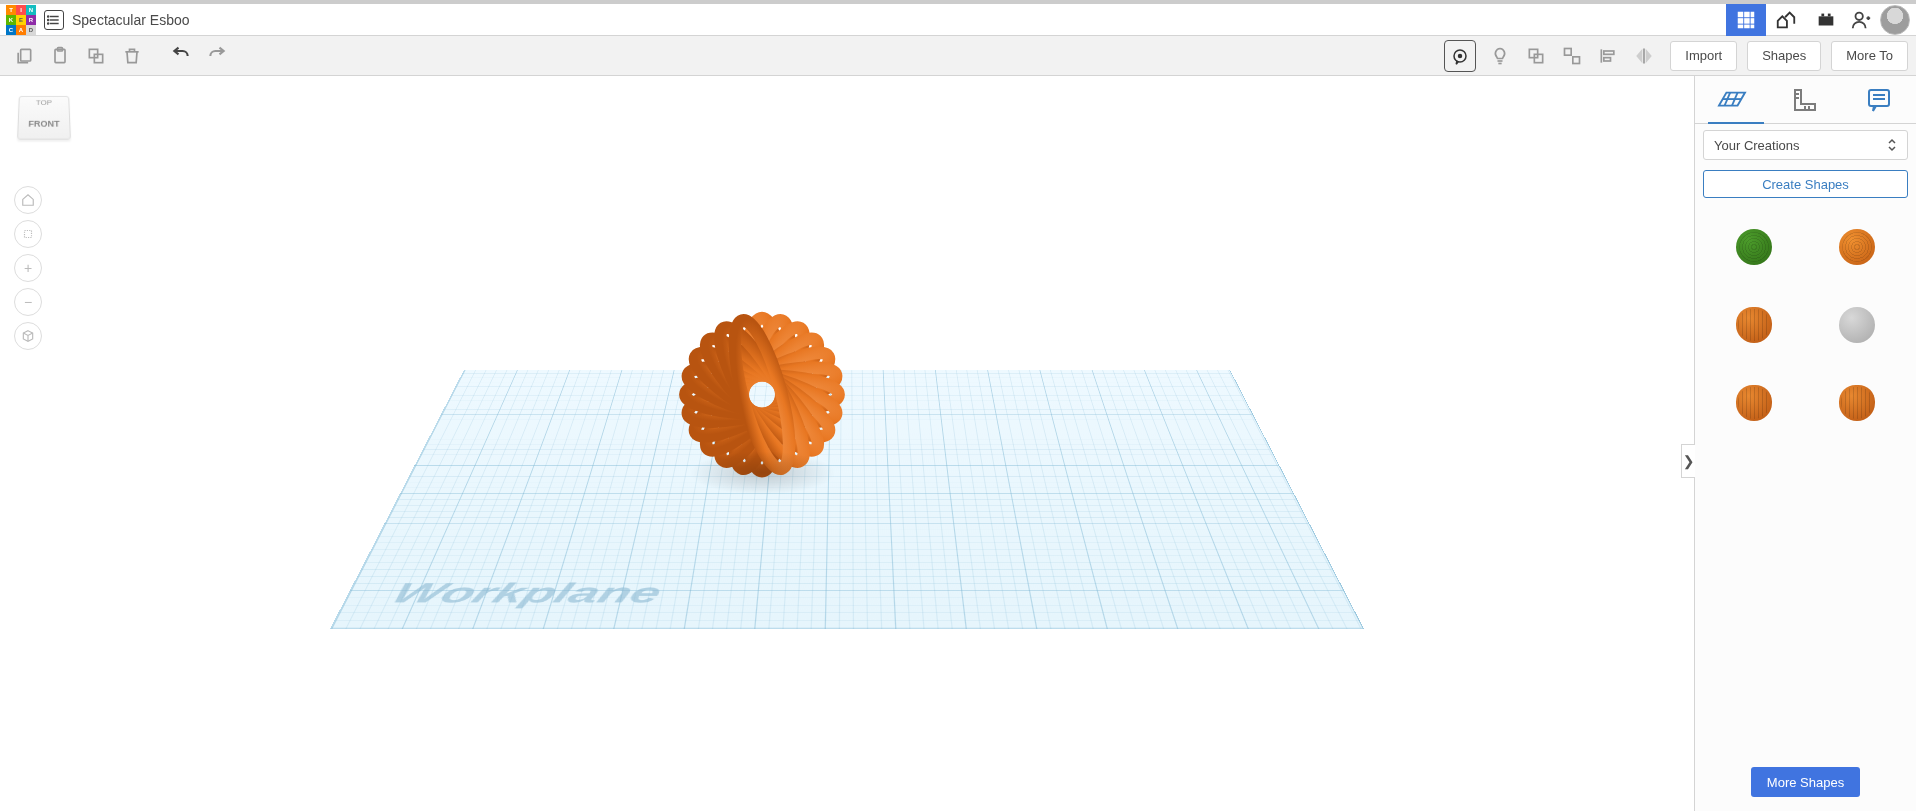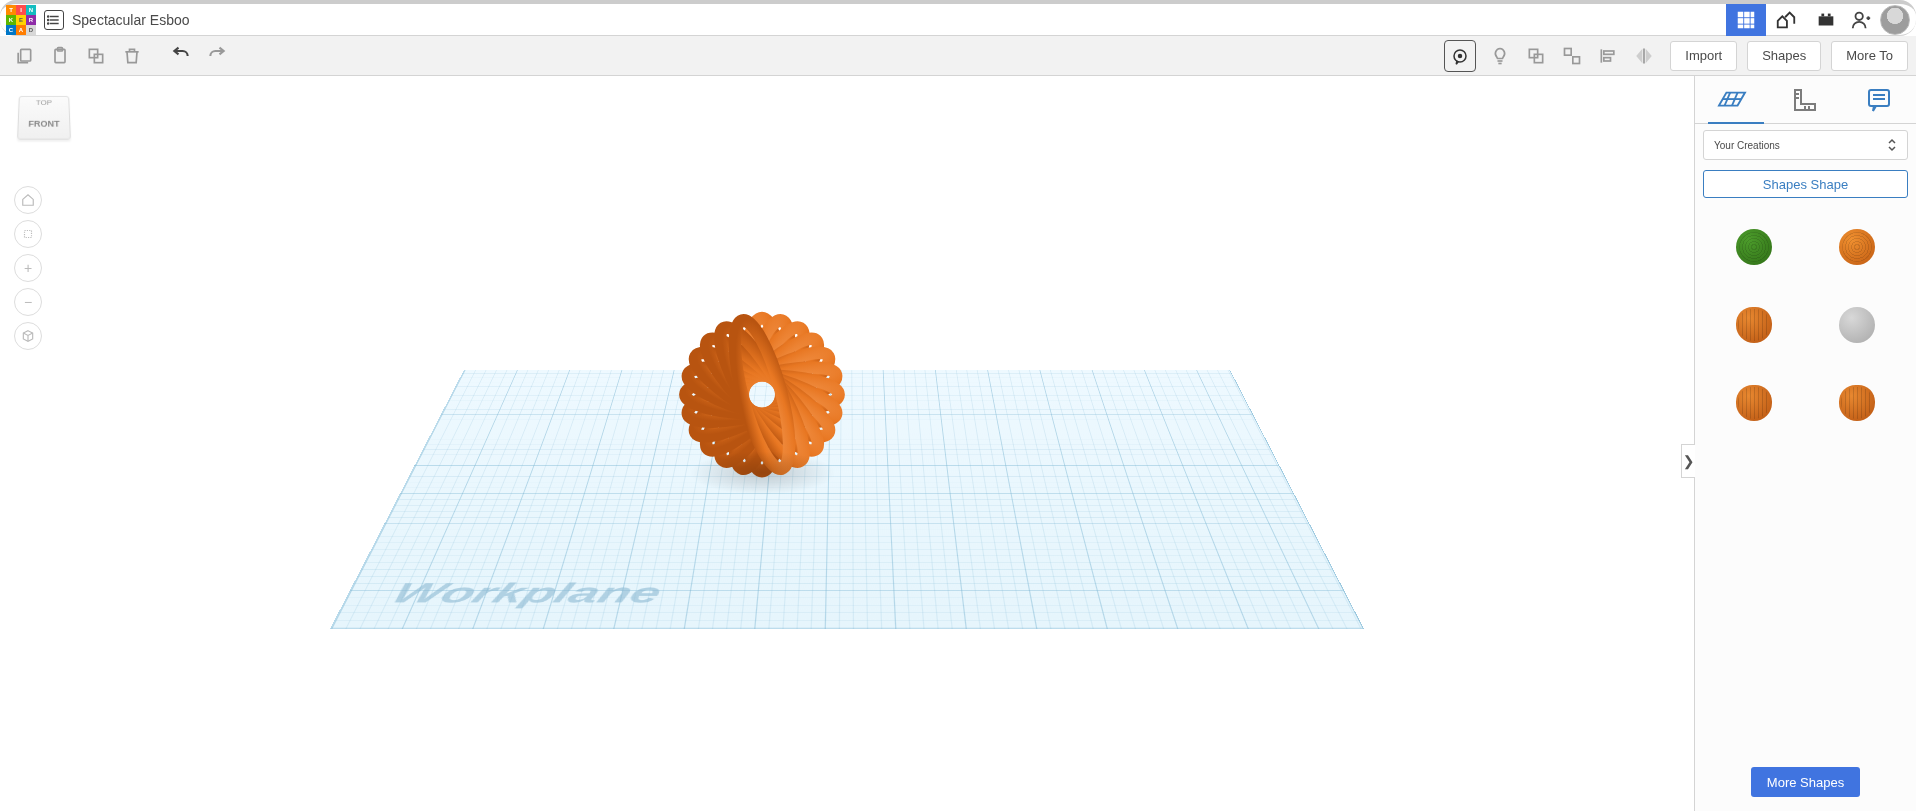--- a/index.html
+++ b/index.html
@@ -21,21 +21,20 @@
   
   .topbar {
     height: 36px;
     background: #fff;
     border-top: 4px solid #ccc;
     border-bottom: 1px solid var(--border-gray);
     display: flex;
     align-items: center;
     padding: 0 6px;
     gap: 8px;
-    border-radius: 16px;
   }
   .logo {
     display: grid;
     grid-template-columns: repeat(3, 10px);
     grid-auto-rows: 10px;
     gap: 0;
     font-size: 6px;
     font-weight: bold;
     color: #fff;
   }
@@ -227,21 +226,21 @@
     content:""; position:absolute; bottom:-1px; left:6%; width:25%; height:2px; background:var(--accent-blue);
   }
   .dropdown {
     margin: 6px 8px;
     height: 30px;
     border: 1px solid var(--border-gray);
     border-radius: 3px;
     background:#fff;
     display:flex; align-items:center; justify-content:space-between;
     padding: 0 10px;
-    font-size: 10px; color: var(--text-dark);
+    font-size: 13px; color: var(--text-dark);
   }
   .create-shape-btn {
     margin: 4px 8px 10px 8px;
     height: 28px;
     border: 1px solid var(--accent-blue);
     border-radius: 3px;
     background:#fff;
     color: var(--accent-blue);
     font-size: 13px;
     display:flex; align-items:center; justify-content:center;
@@ -556,21 +555,21 @@
     </div>
 
     <div class="dropdown">
       <span>Your Creations</span>
       <svg width="10" height="14" viewBox="0 0 10 14">
           <path d="M2 5l3-3 3 3M2 9l3 3 3-3" fill="none" stroke="#555" stroke-width="1.5"></path>
         </svg>
     </div>
 
     <div class="create-shape-btn">
-      <span>Shapes Shape</span>
+      <span>Create Shapes</span>
     </div>
 
     <div class="shapes-grid">
       <div class="shape-cell">
           <div class="shape-thumb thumb-green thumb-wavy"></div>
         </div>
       <div class="shape-cell">
           <div class="shape-thumb thumb-orange thumb-wavy"></div>
         </div>
       <div class="shape-cell">

